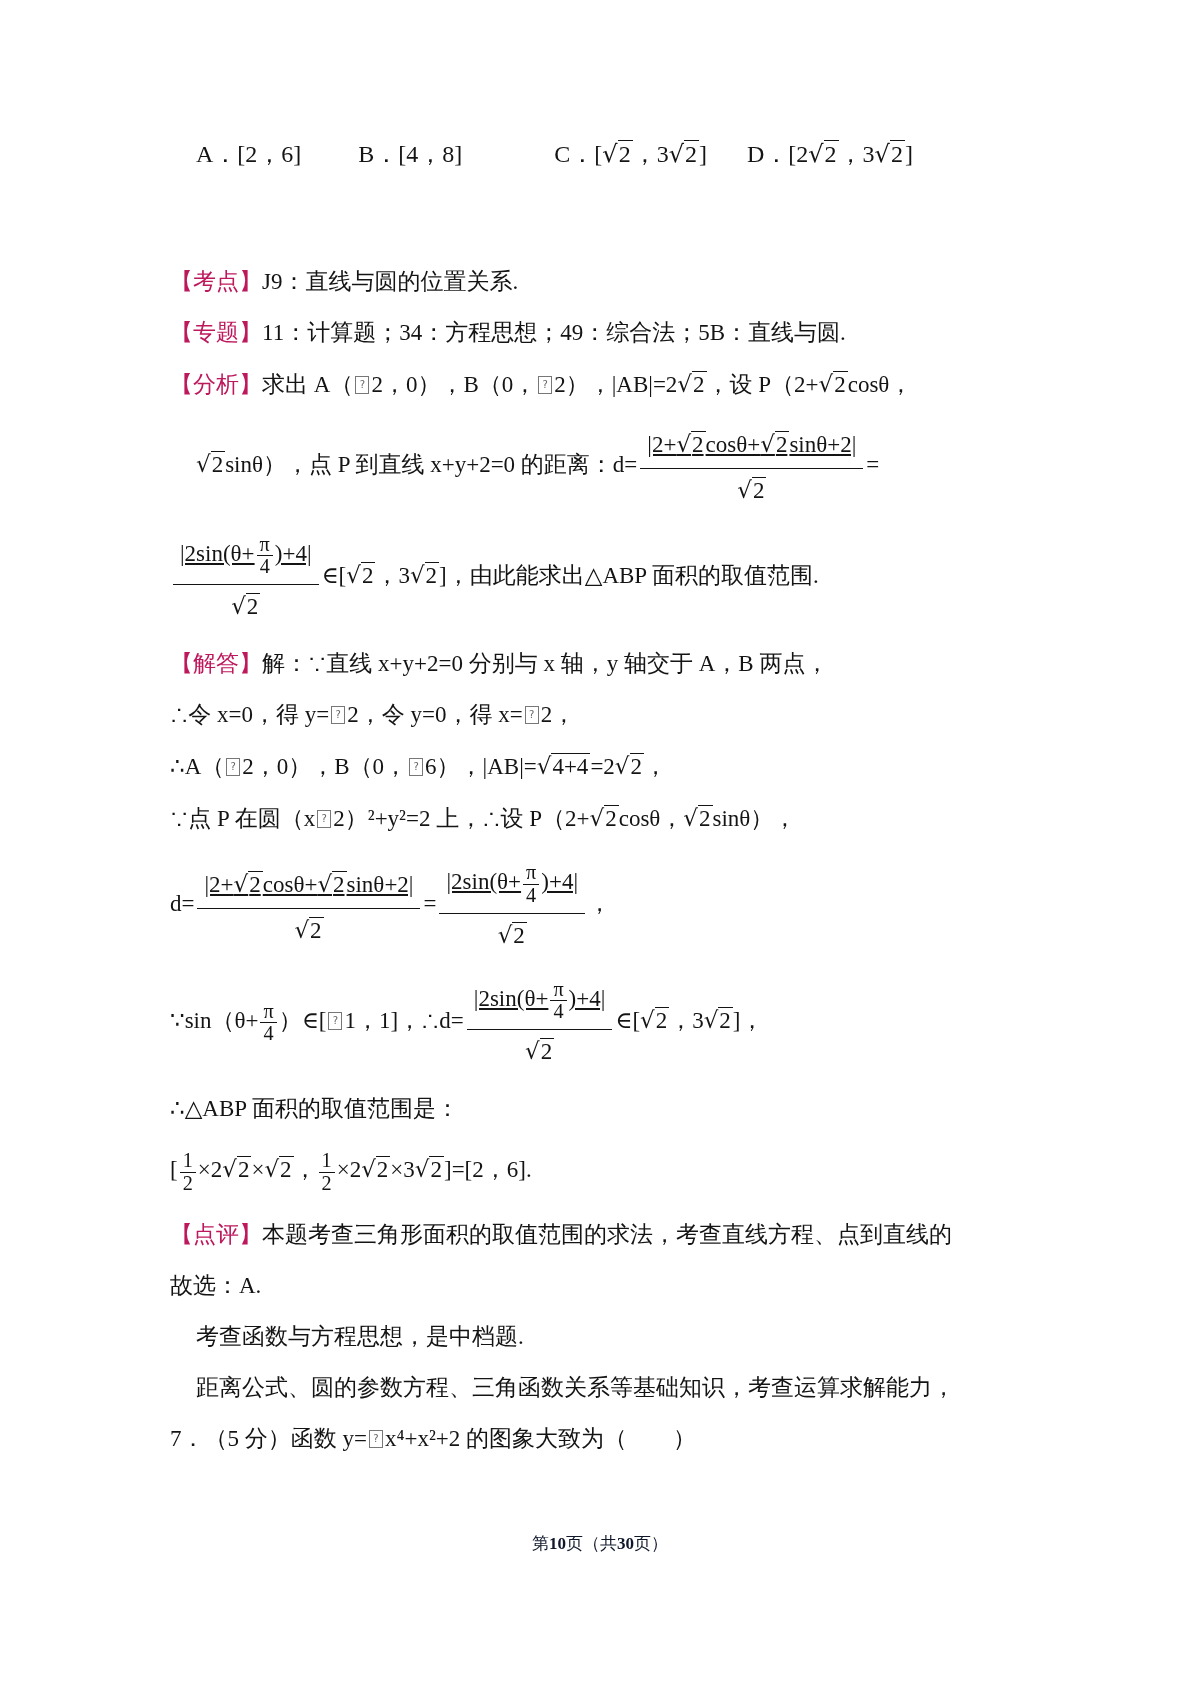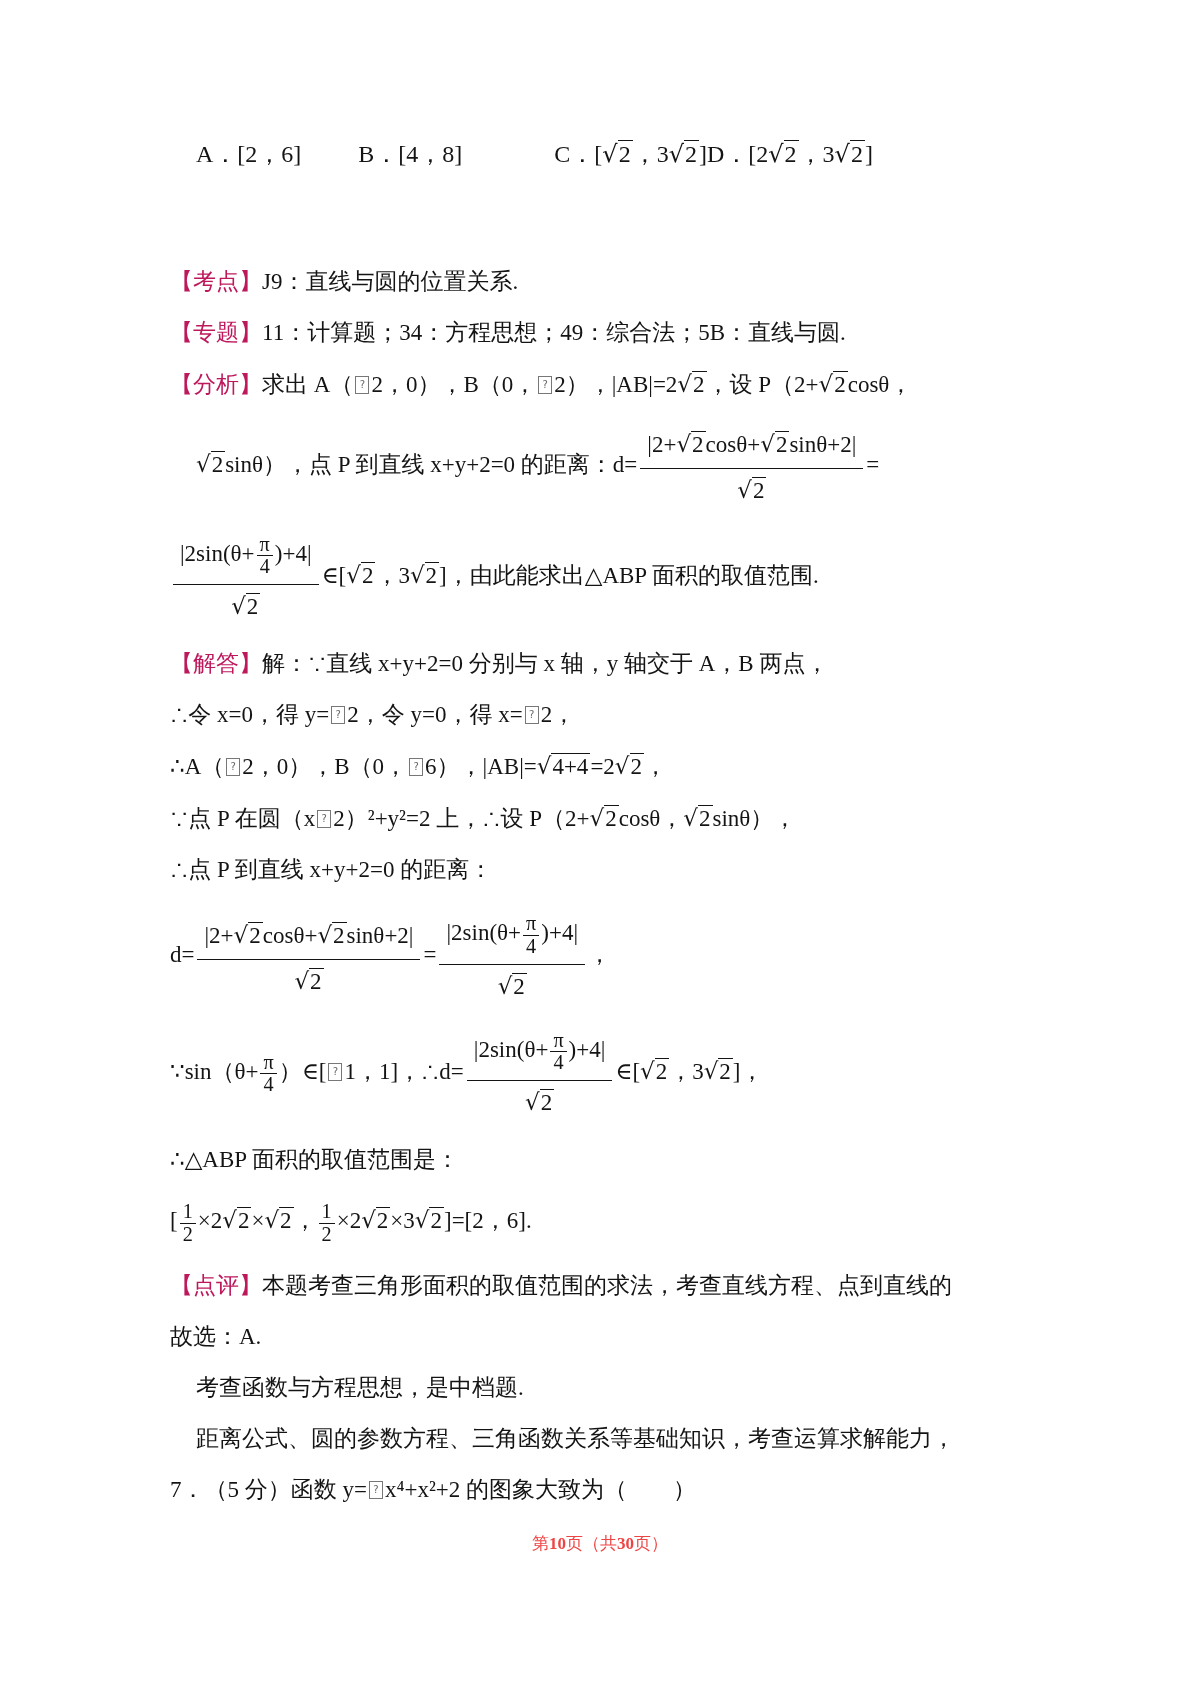--- a/index.html
+++ b/index.html
@@ -7,50 +7,50 @@
     width:1200px;height:1698px;background:#ffffff;position:relative;
     font-family:"Liberation Serif","DejaVu Serif",serif;color:#141414;
     overflow:hidden;
   }
   .content{padding:138px 86px 0 170px;}
   
   .options-row{display:flex;font-size:24px;white-space:nowrap;margin-left:26px;}
   .opt{white-space:nowrap;}
   .opt-b{margin-left:57px;}
   .opt-c{margin-left:92px;}
-  .opt-d{}
+  .opt-d{margin-left:40px;}
   
   .sections{margin-top:96px;}
   p.sec{font-size:23px;line-height:32px;margin:0 0 19px 0;}
   p.fline{margin:25px 0 25px 0;}
   .ind1{padding-left:26px;}
   .tag{color:#be185d;}
   
   .sqrt{white-space:nowrap;}
   .sqrt::before{content:"√";font-family:"DejaVu Sans",sans-serif;}
   .rad{font-style:normal;border-top:1.5px solid currentColor;padding:0 2px 0 1px;}
   
   .frac{display:inline-block;vertical-align:middle;text-align:center;margin:0 3px;}
-  .frac>.num{display:block;border-bottom:1.5px solid currentColor;padding:2px 7px 7px 7px;}
+  .frac>.num{display:block;border-bottom:1.5px solid currentColor;padding:2px 7px 7px 7px;text-decoration:underline;}
   .frac>.den{display:block;padding:5px 0 0 0;}
   
   .sfrac{display:inline-block;vertical-align:middle;text-align:center;line-height:1.05;margin:0 2px;font-size:0.88em;}
   .sfrac b{font-weight:normal;display:block;padding:0 3px;}
   .sfrac b.n{border-bottom:1.2px solid currentColor;}
   
   .miss{display:inline-block;width:12px;height:16px;border:1px solid #777;
         vertical-align:-2px;margin:0 2px;position:relative;font-style:normal;}
   .miss::before{content:"?";position:absolute;left:0;top:0;right:0;bottom:0;
         font-size:10px;line-height:15px;text-align:center;color:#666;
         font-family:"DejaVu Sans",sans-serif;}
   
   .q7{margin-top:74px;font-size:24px;}
   
   .footer{position:absolute;left:0;right:0;top:1532px;text-align:center;
-          font-size:17px;color:#ef4444;}
+          font-size:17px;color:#0f172a;}
   .footer b{font-weight:bold;}
 </style>
 </head>
 <body>
 
 <div class="content">
 
   <div class="options-row">
     <span class="opt"><span>A．</span><span>[2，6]</span></span>
     <span class="opt opt-b"><span>B．</span><span>[4，8]</span></span>
@@ -71,21 +71,20 @@
     <p class="sec fline"><span class="frac"><span class="num"><span>|2sin(θ+</span><span class="sfrac"><b class="n">π</b><b class="d">4</b></span><span>)+4|</span></span><span class="den"><span class="sqrt"><i class="rad">2</i></span></span></span><span>∈[</span><span class="sqrt"><i class="rad">2</i></span><span>，3</span><span class="sqrt"><i class="rad">2</i></span><span>]，由此能求出△ABP 面积的取值范围.</span></p>
 
     <p class="sec"><span class="tag">【解答】</span><span>解：∵直线 x+y+2=0 分别与 x 轴，y 轴交于 A，B 两点，</span></p>
 
     <p class="sec"><span>∴令 x=0，得 y=</span><i class="miss"></i><span>2，令 y=0，得 x=</span><i class="miss"></i><span>2，</span></p>
 
     <p class="sec"><span>∴A（</span><i class="miss"></i><span>2，0），B（0，</span><i class="miss"></i><span>6），|AB|=</span><span class="sqrt"><i class="rad">4+4</i></span><span>=2</span><span class="sqrt"><i class="rad">2</i></span><span>，</span></p>
 
     <p class="sec"><span>∵点 P 在圆（x</span><i class="miss"></i><span>2）²+y²=2 上，∴设 P（2+</span><span class="sqrt"><i class="rad">2</i></span><span>cosθ，</span><span class="sqrt"><i class="rad">2</i></span><span>sinθ），</span></p>
 
-    <p class="sec"><span>∴点 P 到直线 x+y+2=0 的距离：</span></p>
 
     <p class="sec fline"><span>d=</span><span class="frac"><span class="num"><span>|2+</span><span class="sqrt"><i class="rad">2</i></span><span>cosθ+</span><span class="sqrt"><i class="rad">2</i></span><span>sinθ+2|</span></span><span class="den"><span class="sqrt"><i class="rad">2</i></span></span></span><span>=</span><span class="frac"><span class="num"><span>|2sin(θ+</span><span class="sfrac"><b class="n">π</b><b class="d">4</b></span><span>)+4|</span></span><span class="den"><span class="sqrt"><i class="rad">2</i></span></span></span><span>，</span></p>
 
     <p class="sec fline"><span>∵sin（θ+</span><span class="sfrac"><b class="n">π</b><b class="d">4</b></span><span>）∈[</span><i class="miss"></i><span>1，1]，∴d=</span><span class="frac"><span class="num"><span>|2sin(θ+</span><span class="sfrac"><b class="n">π</b><b class="d">4</b></span><span>)+4|</span></span><span class="den"><span class="sqrt"><i class="rad">2</i></span></span></span><span>∈[</span><span class="sqrt"><i class="rad">2</i></span><span>，3</span><span class="sqrt"><i class="rad">2</i></span><span>]，</span></p>
 
     <p class="sec"><span>∴△ABP 面积的取值范围是：</span></p>
 
     <p class="sec fline"><span>[</span><span class="sfrac"><b class="n">1</b><b class="d">2</b></span><span>×2</span><span class="sqrt"><i class="rad">2</i></span><span>×</span><span class="sqrt"><i class="rad">2</i></span><span>，</span><span class="sfrac"><b class="n">1</b><b class="d">2</b></span><span>×2</span><span class="sqrt"><i class="rad">2</i></span><span>×3</span><span class="sqrt"><i class="rad">2</i></span><span>]=[2，6].</span></p>
 
     <p class="sec"><span class="tag">【点评】</span><span>本题考查三角形面积的取值范围的求法，考查直线方程、点到直线的</span></p>

